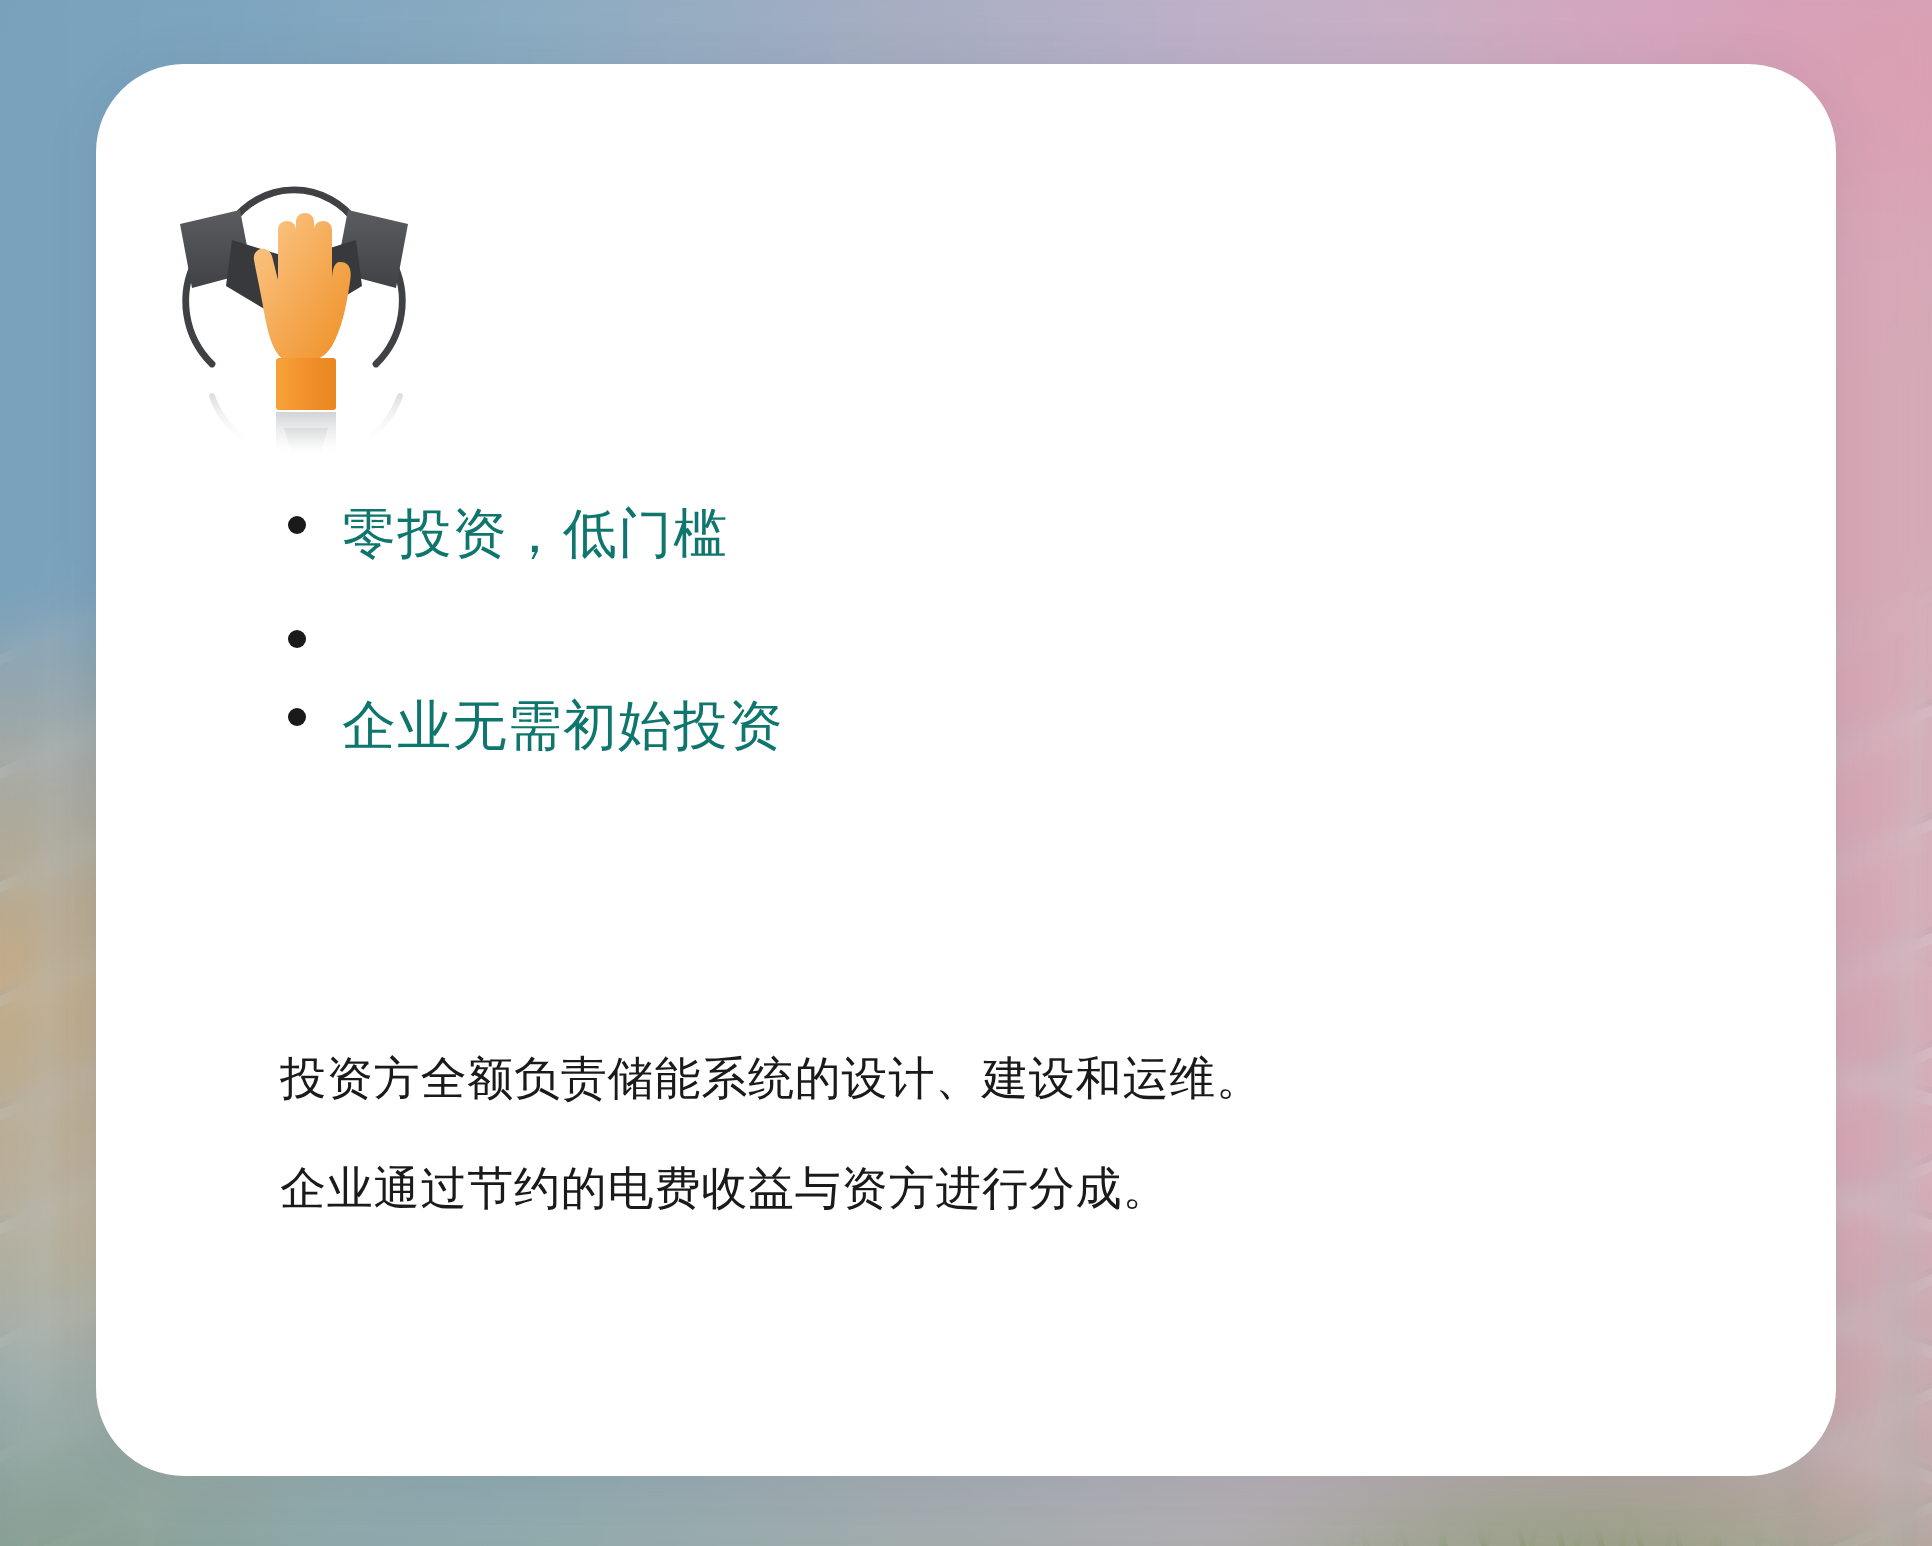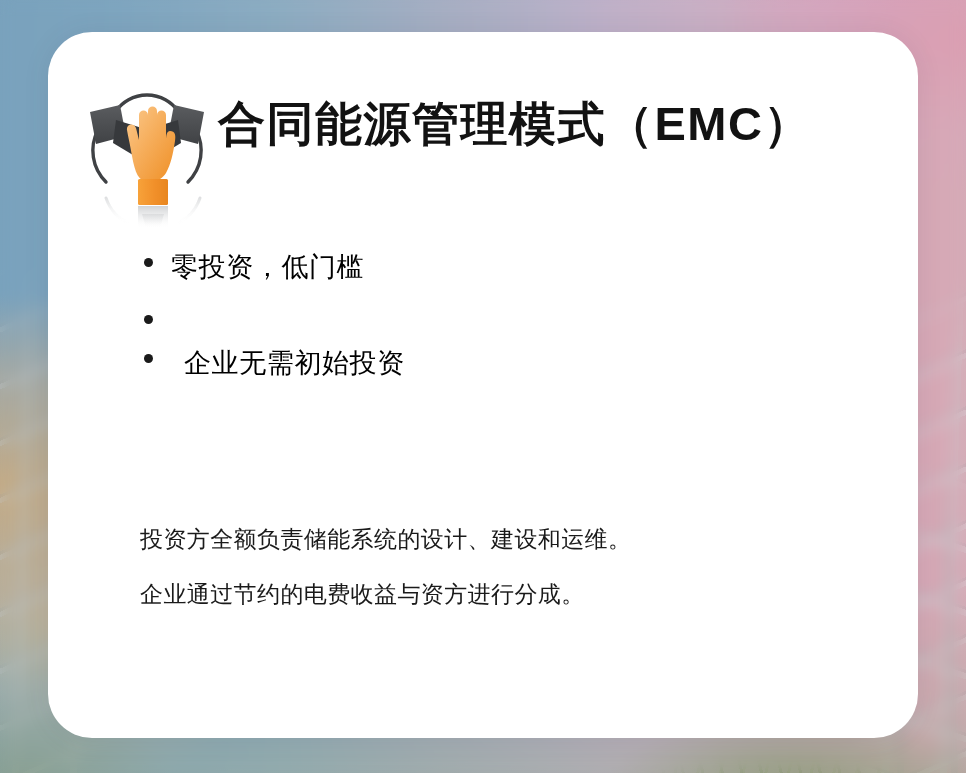--- a/index.html
+++ b/index.html
@@ -176,34 +176,34 @@
     width: 740px;
     margin: 0;
     padding: 0;
     list-style: none;
   }
   .bullet-row {
     display: flex;
     align-items: flex-start;
     margin-bottom: 22px;
   }
-  .bullet-row:last-child { margin-bottom: 0; gap: 13px; }
+  .bullet-row:last-child { margin-bottom: 0; }
   .bullet-dot {
     flex: 0 0 auto;
     width: 9px;
     height: 9px;
     border-radius: 50%;
     background: #1a1a1a;
     margin-top: 8px;
     margin-right: 18px;
   }
   .bullet-text {
     font-size: 27px;
     line-height: 1.3;
-    color: #000000;
+    color: #0f766e;
     letter-spacing: 0.6px;
   }
 
   
   .paras {
     position: absolute;
     left: 92px;
     top: 492px;
     width: 760px;
   }
@@ -298,21 +298,20 @@
             <rect x="58" y="128" width="30" height="22" fill="url(#reflGrad)"></rect>
             <path d="M66 150 L62 136 L84 136 L80 150 Z" fill="url(#reflGrad)" opacity="0.55"></path>
             <g fill="none" stroke="url(#reflArc)" stroke-width="3" stroke-linecap="round" opacity="0.85">
               <path d="M26 120 A44 44 0 0 0 50 146"></path>
               <path d="M120 120 A44 44 0 0 1 96 146"></path>
             </g>
           </g>
         </svg>
       </div>
 
-      <div class="title">合同能源管理模式（EMC）</div>
     </div>
 
     <ul class="bullets">
       <li class="bullet-row">
         <span class="bullet-dot"></span>
         <span class="bullet-text">零投资，低门槛</span>
       </li>
       <li class="bullet-row">
         <span class="bullet-dot"></span>
       </li>

